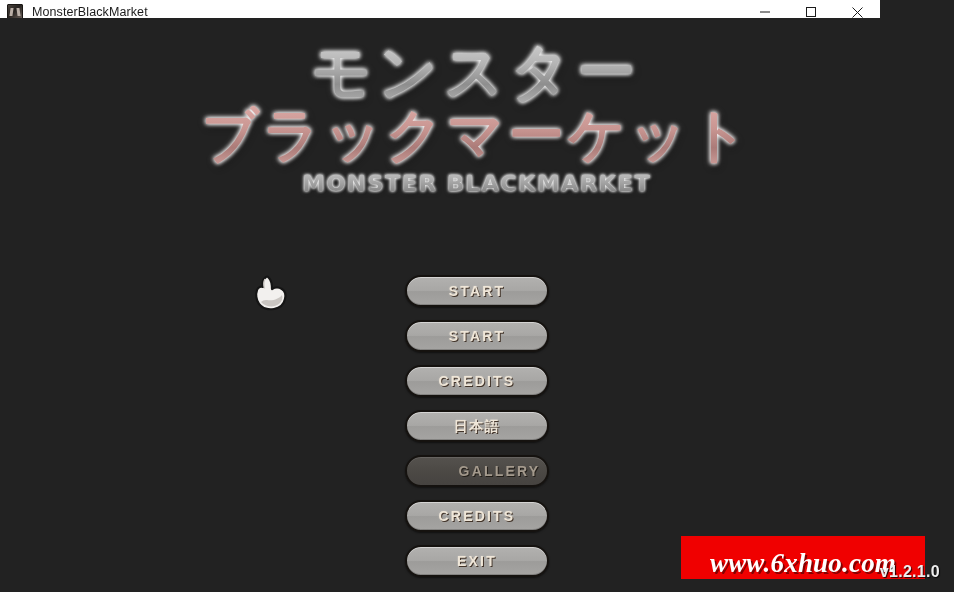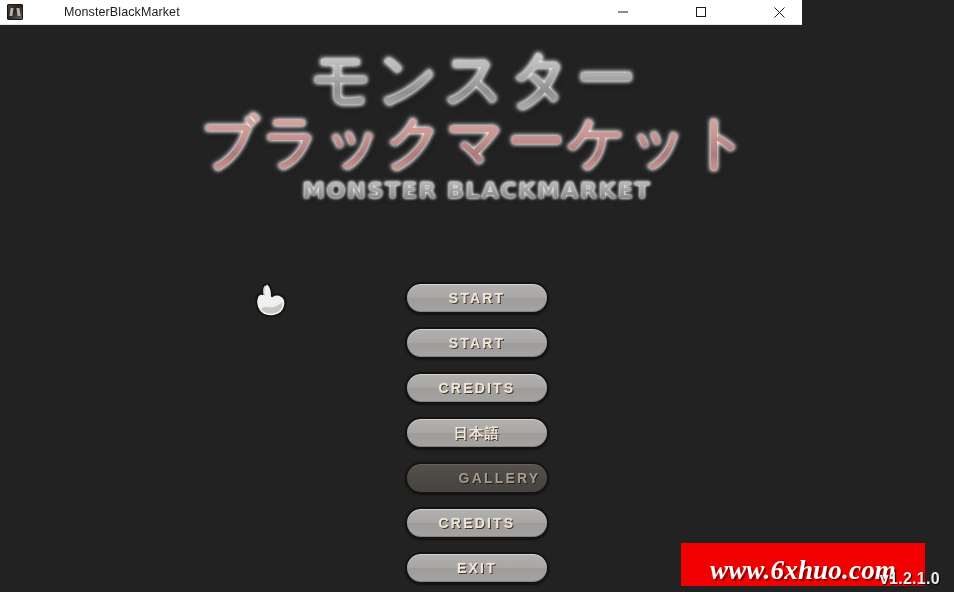--- a/index.html
+++ b/index.html
@@ -18,28 +18,27 @@
   .window {
     position: relative;
     width: 954px;
     height: 592px;
     background: #222222;
     overflow: hidden;
   }
   .titlebar {
     position: absolute;
     left: 0; top: 0;
-    width: 802px;
+    width: 880px;
     height: 25px;
     background: #ffffff;
     display: flex;
     align-items: center;
     border-bottom: 1px solid #e8e8e8;
     box-sizing: border-box;
-    gap: 32px;
   }
   .tb-icon {
     width: 16px;
     height: 16px;
     margin-left: 7px;
     margin-right: 9px;
     flex: 0 0 auto;
     background: linear-gradient(135deg, #4a423c 0%, #272320 45%, #6b605a 100%);
     border: 1px solid #1a1714;
     box-sizing: border-box;
@@ -75,21 +74,21 @@
     display: flex;
     align-items: center;
     justify-content: center;
     flex: 0 0 auto;
   }
   .tb-btn svg { display: block; }
 
   
   .game {
     position: absolute;
-    left: 0; top: 25px;
+    left: 0; top: 18px;
     width: 954px;
     height: 567px;
     background: #222222;
   }
 
   
   .logo-wrap {
     position: absolute;
     left: 0;
     top: 25px;

